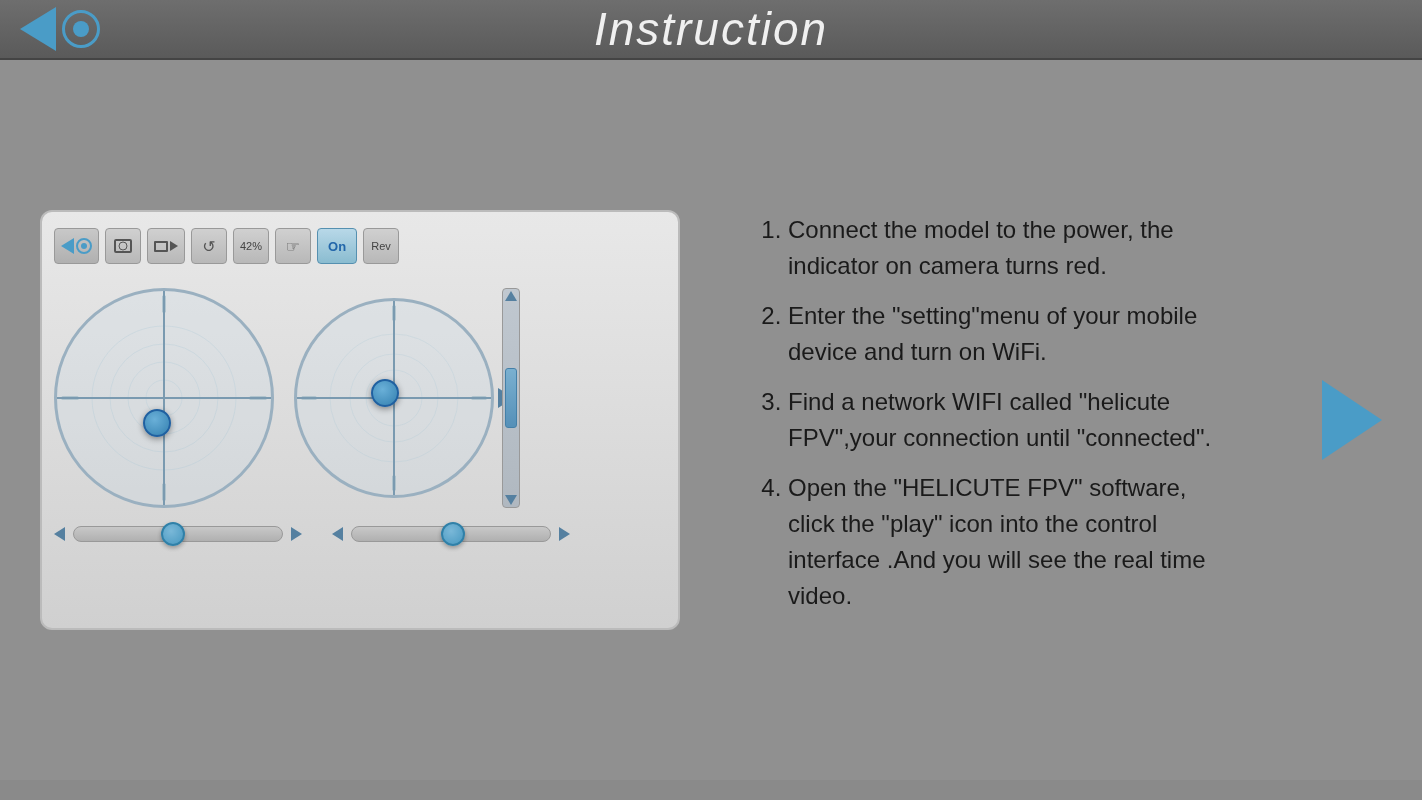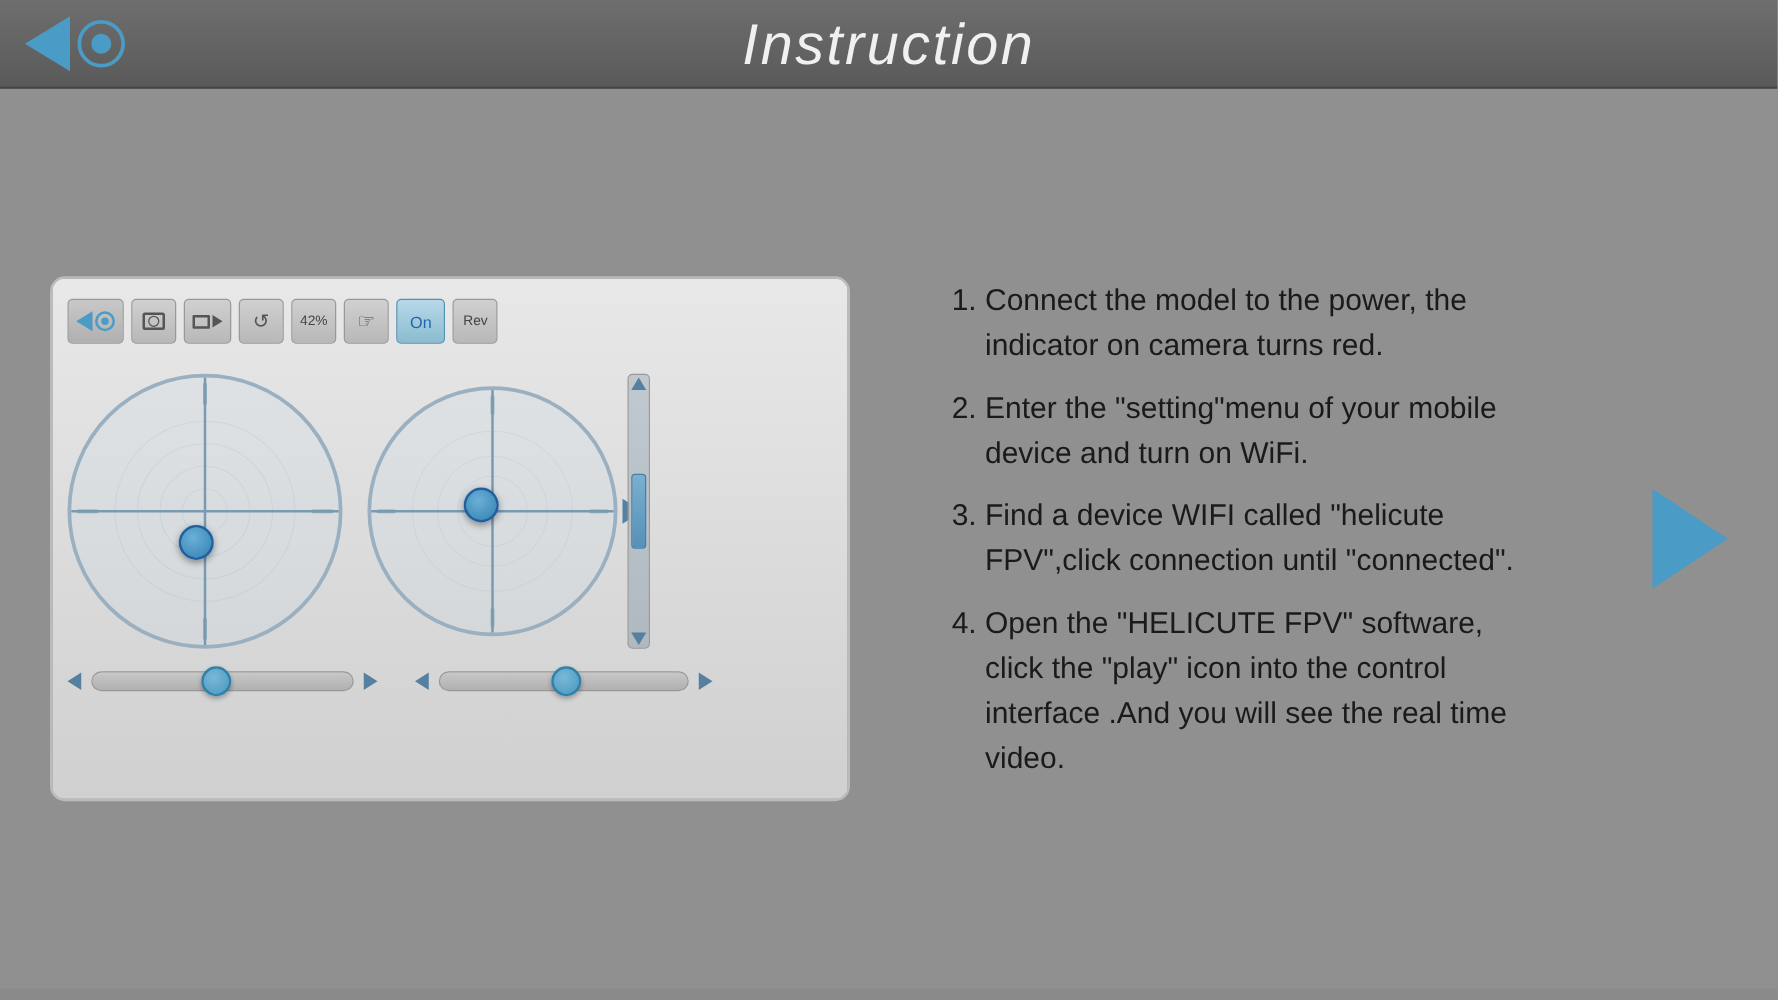--- a/index.html
+++ b/index.html
@@ -9,21 +9,21 @@
       height: 800px;
       background: #8a8a8a;
       font-family: Arial, sans-serif;
       overflow: hidden;
       position: relative;
     }
 
     
     .header {
       width: 100%;
-      height: 71px;
+      height: 60px;
       background: linear-gradient(180deg, #6e6e6e 0%, #5a5a5a 100%);
       border-bottom: 2px solid #444;
       display: flex;
       align-items: center;
       position: relative;
     }
 
     .header-logo {
       display: flex;
       align-items: center;
@@ -172,21 +172,21 @@
     
     .ref-icon {
       font-size: 16px; color: #555;
     }
 
     
     .on-btn {
       background: linear-gradient(180deg, #b8d8e8 0%, #8abcd0 100%);
       border: 1px solid #5590b0;
       color: #2266aa;
-      font-weight: normal;
+      font-weight: bold;
       font-size: 13px;
       padding: 0 10px;
     }
 
     
     .rev-btn {
       color: #444;
       font-size: 11px;
     }
 
@@ -493,20 +493,20 @@
         <div class="slider-arrow right-arr"></div>
       </div>
     </div>
 
   </div>
 
   <div class="instructions">
     <ol>
       <li>Connect the model to the power, the indicator on camera turns red.</li>
       <li>Enter the "setting"menu of your mobile device and turn on WiFi.</li>
-      <li>Find a device WIFI called "helicute FPV",click connection until "connected".</li>
+      <li>Find a network WIFI called "helicute FPV",your connection until "connected".</li>
       <li>Open the "HELICUTE FPV" software, click the "play" icon into the control interface .And you will see the real time video.</li>
     </ol>
   </div>
 
   <div class="next-arrow"></div>
 
 </div>
 
 </body></html>

